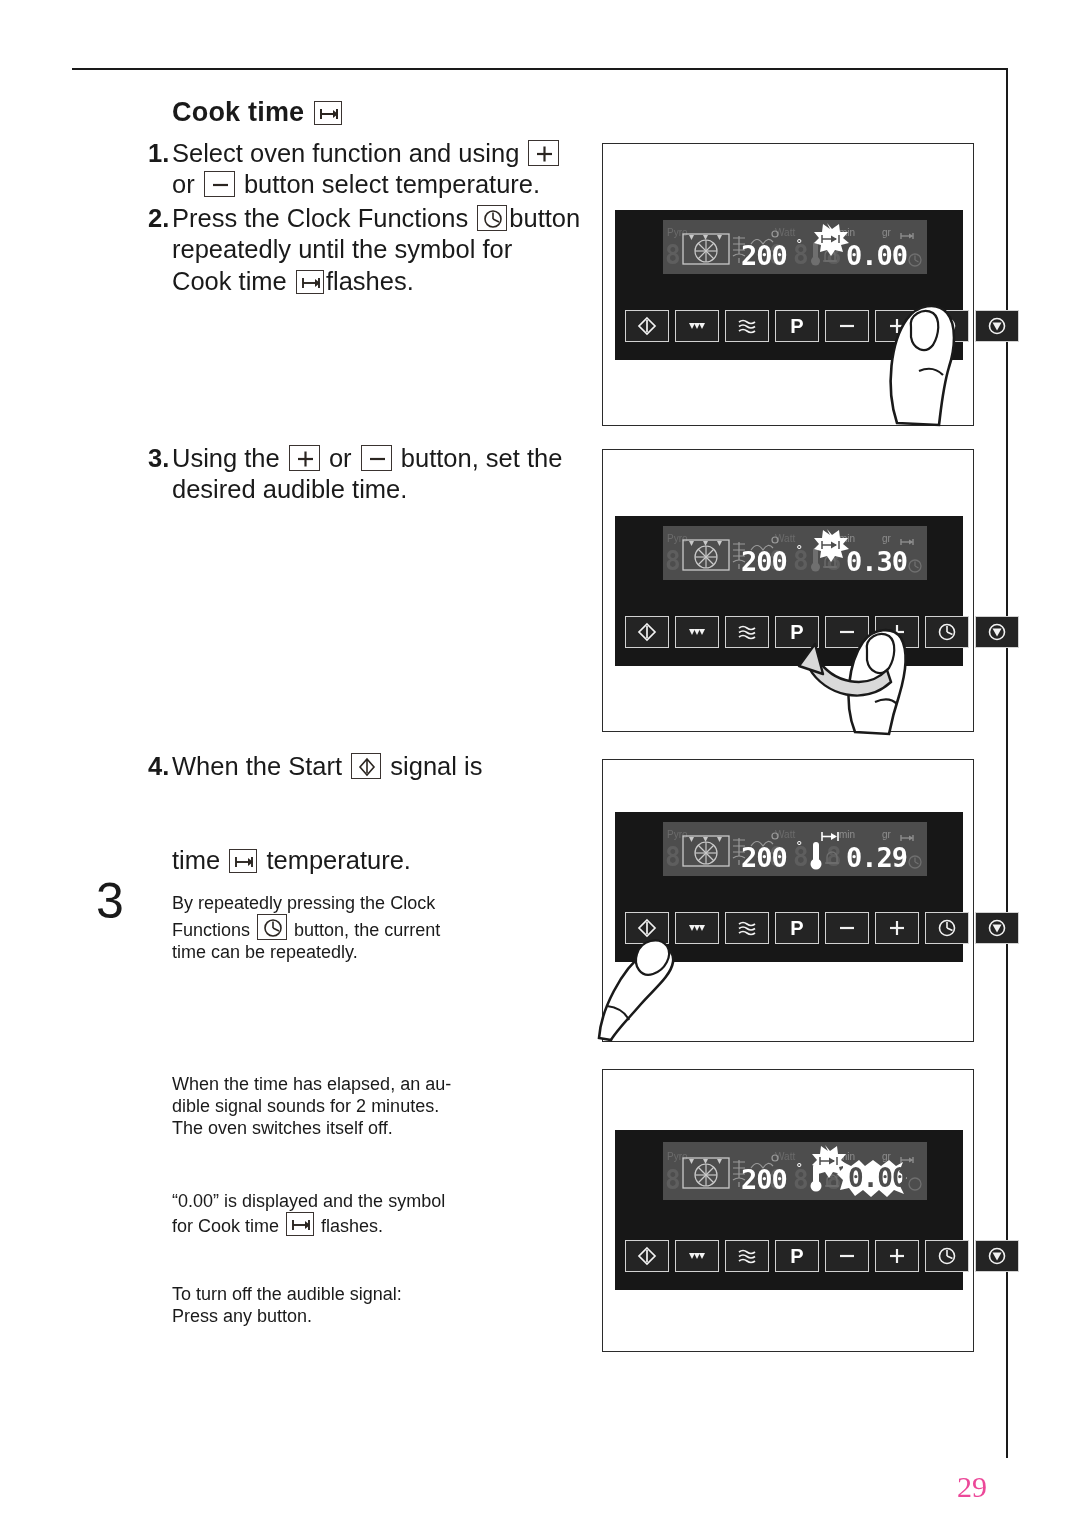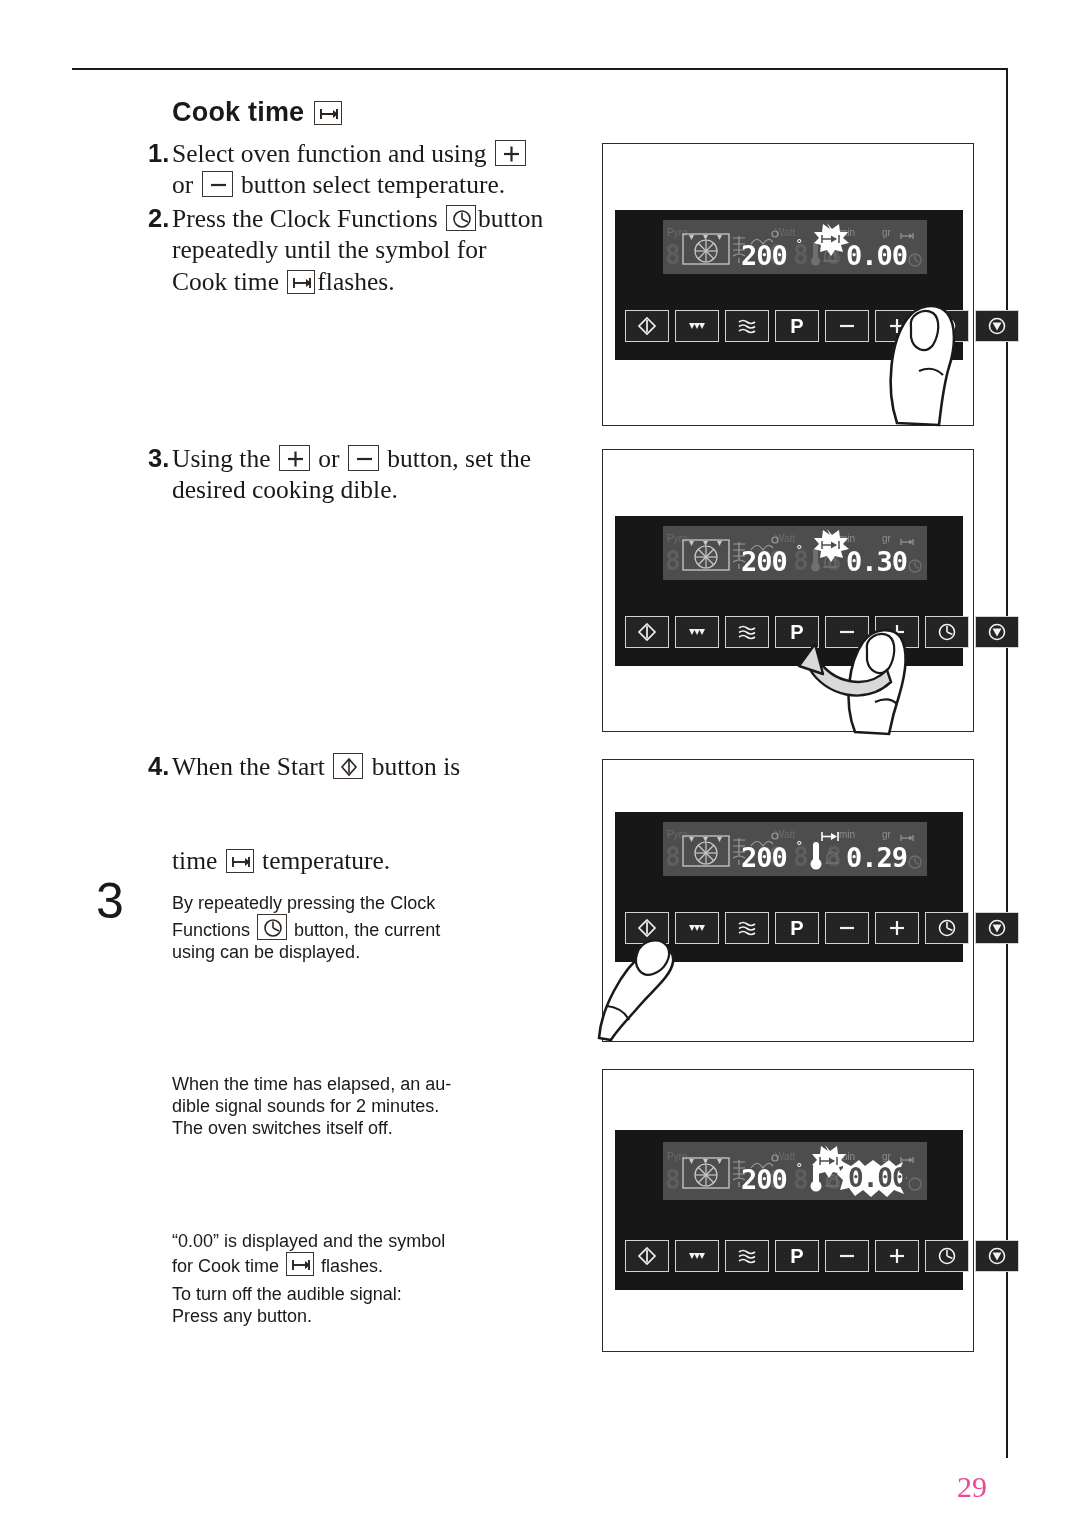--- a/index.html
+++ b/index.html
@@ -65,21 +65,21 @@
     display: flex;
     font-size: 25.5px;
     line-height: 1.235;
     margin-bottom: 0;
   }
   .step-num {
     font-weight: bold;
     width: 24px;
     flex: 0 0 24px;
   }
-  .step-body { flex: 1 1 auto; font-family: Liberation Serif, serif; }
+  .step-body { flex: 1 1 auto; }
 
   .para {
     font-size: 18px;
     line-height: 1.235;
     margin-left: 24px;
   }
 
   
   .blk { position: absolute; left: 148px; width: 448px; }
 
@@ -230,37 +230,37 @@
           </g>
         </svg>
       </span>
       <span>or</span>
       <span class="key" style="width:31px;height:26px;">
         <svg width="31" height="26" viewBox="0 0 31 26">
           <line x1="8" y1="13" x2="23" y2="13" stroke="#2b2520" stroke-width="2.2"></line>
         </svg>
       </span>
       <span>button, set the</span><br>
-      <span>desired cooking dible.</span>
+      <span>desired audible time.</span>
     </span>
   </div>
 </div>
 
 <div class="blk" style="top:751px;">
   <div class="step">
     <span class="step-num">4.</span>
     <span class="step-body">
       <span>When the Start</span>
       <span class="key" style="width:30px;height:26px;">
         <svg width="30" height="26" viewBox="0 0 30 26">
           <polygon points="15,5 22,13 15,21 8,13" fill="none" stroke="#2b2520" stroke-width="1.6"></polygon>
           <line x1="15" y1="7" x2="15" y2="19" stroke="#2b2520" stroke-width="1.6"></line>
         </svg>
       </span>
-      <span>button is</span><br>
+      <span>signal is</span><br>
       <br>
       <br>
       <span>time</span>
       <span class="key" style="width:28px;height:24px;">
         <svg width="28" height="24" viewBox="0 0 28 24">
           <g stroke="#2b2520" stroke-width="1.9" fill="none">
             <line x1="6" y1="7" x2="6" y2="17"></line>
             <line x1="6" y1="12" x2="19" y2="12"></line>
             <line x1="22" y1="7" x2="22" y2="17"></line>
           </g>
@@ -277,33 +277,33 @@
     <span>By repeatedly pressing the Clock</span><br>
     <span>Functions</span>
     <span class="key" style="width:30px;height:26px;">
       <svg width="30" height="26" viewBox="0 0 30 26">
         <circle cx="15" cy="13" r="8" fill="none" stroke="#2b2520" stroke-width="1.6"></circle>
         <line x1="15" y1="13" x2="15" y2="6.5" stroke="#2b2520" stroke-width="1.6"></line>
         <line x1="15" y1="13" x2="21" y2="16" stroke="#2b2520" stroke-width="1.6"></line>
       </svg>
     </span>
     <span>button, the current</span><br>
-    <span>using can be displayed.</span>
+    <span>time can be repeatedly.</span>
   </div>
 </div>
 
 <div class="blk" style="top:1073px;">
   <div class="para">
     <span>When the time has elapsed, an au-</span><br>
     <span>dible signal sounds for 2 minutes.</span><br>
     <span>The oven switches itself off.</span>
   </div>
 </div>
 
-<div class="blk" style="top:1190px;margin-top:40px;">
+<div class="blk" style="top:1190px;">
   <div class="para">
     <span>“0.00” is displayed and the symbol</span><br>
     <span>for Cook time</span>
     <span class="key" style="width:28px;height:24px;">
       <svg width="28" height="24" viewBox="0 0 28 24">
         <g stroke="#2b2520" stroke-width="1.9" fill="none">
           <line x1="6" y1="7" x2="6" y2="17"></line>
           <line x1="6" y1="12" x2="19" y2="12"></line>
           <line x1="22" y1="7" x2="22" y2="17"></line>
         </g>

